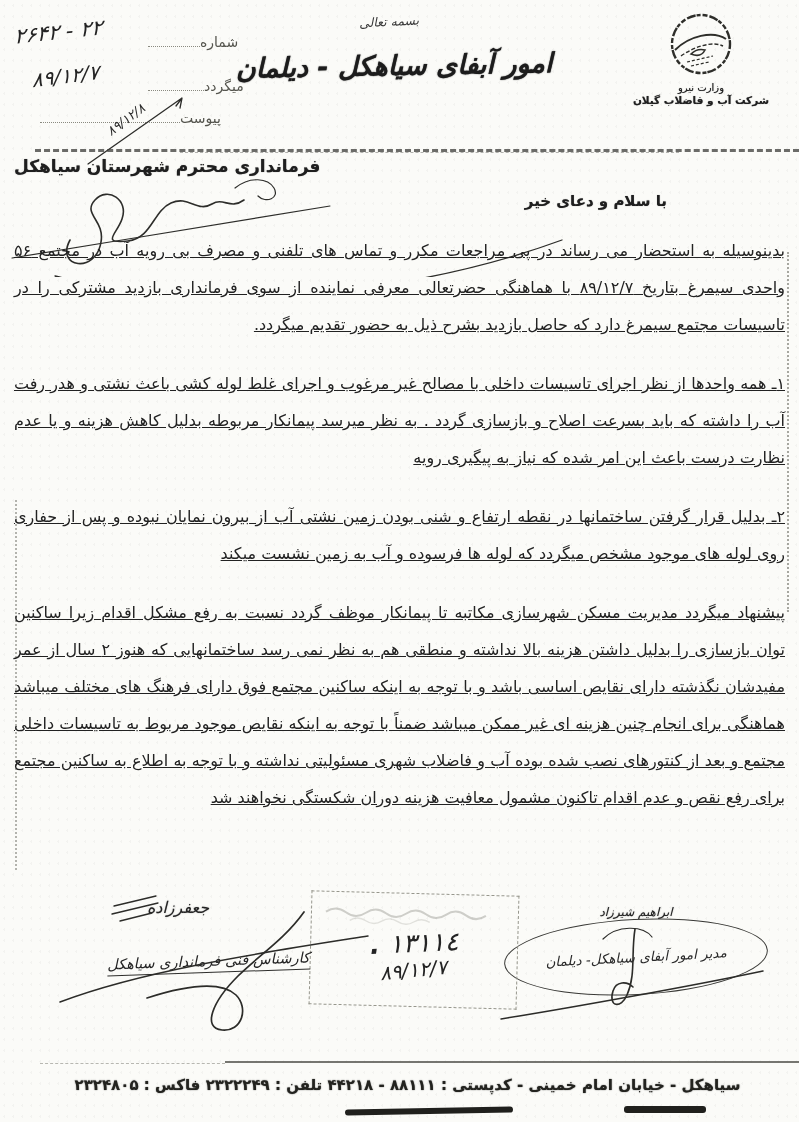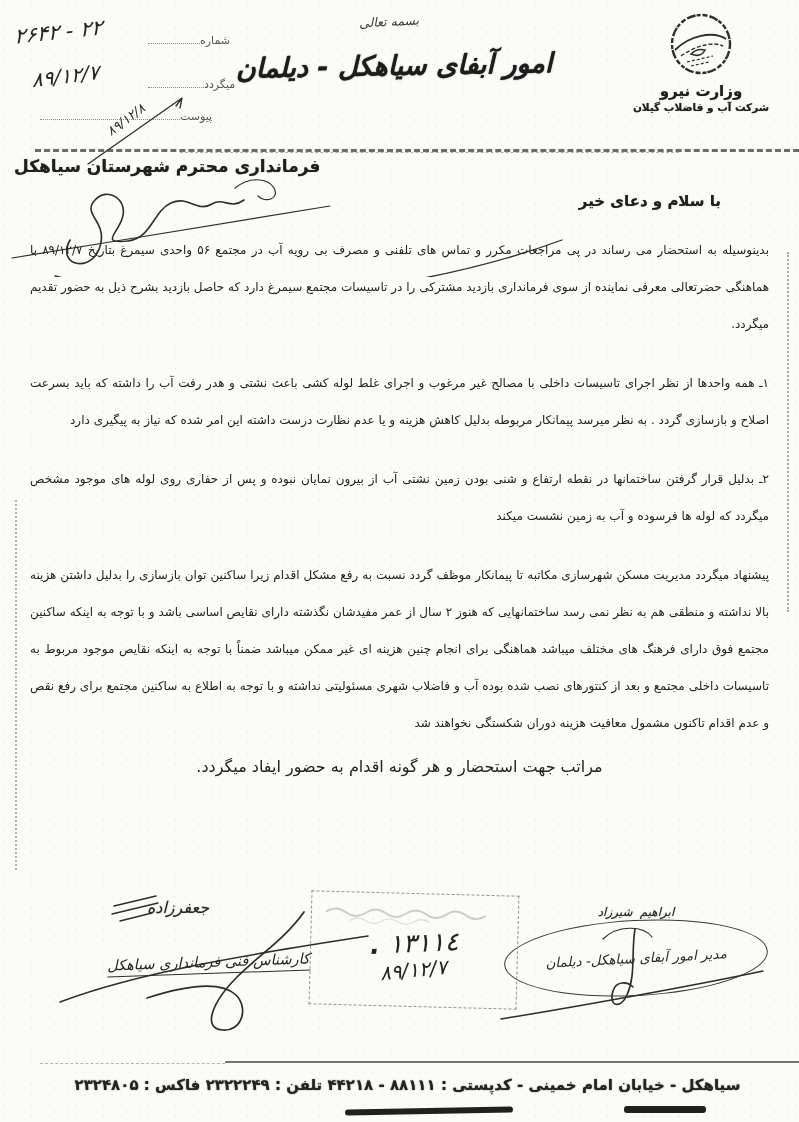--- a/index.html
+++ b/index.html
@@ -9,42 +9,42 @@
     margin:0 auto;
     background:#fbfbf8;
     background-image:radial-gradient(rgba(40,40,40,0.035) 1px, transparent 1px);
     background-size:9px 11px;
     overflow:hidden;
     font-family:"DejaVu Sans",sans-serif;
     color:#1f1f1f;
     direction:rtl;
   }
   .fuzzy{text-shadow:0 0 0.8px rgba(25,25,25,.65);}
-  .soft {text-shadow:0 0 1.2px rgba(60,60,60,.5);font-family:Liberation Mono, monospace; }
+  .soft {text-shadow:0 0 1.2px rgba(60,60,60,.5); }
 
   
   .logo-block{position:absolute;top:8px;right:18px;width:160px;text-align:center;}
   .emblem{display:block;margin:0 auto 2px;}
-  .logo-cap1{font-size:15px;font-weight:bold;letter-spacing:1px;}
+  .logo-cap1{font-size:10px;font-weight:normal;letter-spacing:1px;}
   .logo-cap2{font-size:10.5px;font-weight:bold;margin-top:1px;}
 
   .bismillah{
     position:absolute;top:14px;right:330px;width:160px;text-align:center;
     font-size:12.5px;font-style:italic;color:#3a3a3a;transform:rotate(-3deg);
   }
   .org-title{
     position:absolute;top:50px;right:195px;width:420px;text-align:center;
     font-size:27px;font-weight:bold;font-style:italic;color:#1c1c1c;
     text-shadow:0 0 1.2px rgba(10,10,10,.8);
     transform:rotate(-1deg);
   }
 
   .ref-block{position:absolute;top:12px;left:8px;width:240px;font-size:10px;color:#4c4c48;}
   .ref-row{position:absolute;white-space:nowrap;}
-  .plabel{font-size:11px;color:#55554e;}
+  .plabel{font-size:14px;color:#55554e;}
   .leader{display:inline-block;vertical-align:baseline;border-bottom:1.5px dotted #8a8a80;height:8px;}
   .hand{font-style:italic;color:#242424;}
   .hv-number{position:absolute;top:8px;left:6px;font-size:21px;transform:rotate(-6deg) skewX(-6deg);letter-spacing:2px;}
   .hv-date{position:absolute;top:52px;left:24px;font-size:20px;transform:rotate(-7deg) skewX(-6deg);letter-spacing:3px;}
   .lab-number{top:22px;left:140px;}
   .lab-date{top:66px;left:140px;}
   .lab-attach{top:98px;left:32px;}
 
   
   .received-note{
@@ -55,26 +55,27 @@
   .referral-svg{position:absolute;top:92px;left:0px;}
 
   
   .scan-rule{position:absolute;top:149px;left:35px;right:0;border-top:3px dashed #3c3c38;opacity:.75;}
   .scan-rule2{position:absolute;top:152px;left:180px;right:120px;border-top:1px dashed #6a6a64;opacity:.5;}
 
   
   .letter-body{position:absolute;top:156px;right:14px;left:14px;}
   .recipient{padding-left:0;padding-right:0;text-align:left;margin:0 127px 0 0;
     font-size:17px;font-weight:bold;}
-  .salutation{margin:16px 64px 0 0;font-size:15px;font-weight:bold;}
+  .salutation{margin:16px 118px 0 0;font-size:15px;font-weight:bold;}
   .para{
-    margin:22px 16px 0;
-    font-size:12px;line-height:37px;
+    margin:22px 0 0;
+    font-size:16px;line-height:37px;
     text-align:justify;text-justify:inter-word;
     color:#222;
+    text-decoration:underline;
   }
   .closing{margin-top:6px;text-align:center;font-size:16px;line-height:37px;color:#222;}
 
   
   .sig-right{position:absolute;top:905px;right:18px;width:290px;text-align:center;}
   .sig-right .name{font-size:12px;margin-bottom:0;}
   .oval-stamp{
     position:relative;margin:0 auto;width:262px;height:74px;
     border:1.7px solid #3b3b38;border-radius:50%;
     transform:rotate(-3deg);
@@ -158,24 +159,23 @@
 
   <div class="scan-rule"></div>
   <div class="scan-rule2"></div>
   <div class="edge-right"></div>
   <div class="edge-left"></div>
 
   <div class="letter-body">
     <div class="recipient fuzzy">فرمانداری محترم شهرستان سیاهکل</div>
     <div class="salutation fuzzy">با سلام و دعای خیر</div>
     <p class="para">بدینوسیله به استحضار می رساند در پی مراجعات مکرر و تماس های تلفنی و مصرف بی رویه آب در مجتمع ۵۶ واحدی سیمرغ بتاریخ ۸۹/۱۲/۷ با هماهنگی حضرتعالی معرفی نماینده از سوی فرمانداری بازدید مشترکی را در تاسیسات مجتمع سیمرغ دارد که حاصل بازدید بشرح ذیل به حضور تقدیم میگردد.</p>
-    <p class="para">۱ـ همه واحدها از نظر اجرای تاسیسات داخلی با مصالح غیر مرغوب و اجرای غلط لوله کشی باعث نشتی و هدر رفت آب را داشته که باید بسرعت اصلاح و بازسازی گردد . به نظر میرسد پیمانکار مربوطه بدلیل کاهش هزینه و یا عدم نظارت درست داشته این امر شده که نیاز به پیگیری دارد</p>
+    <p class="para">۱ـ همه واحدها از نظر اجرای تاسیسات داخلی با مصالح غیر مرغوب و اجرای غلط لوله کشی باعث نشتی و هدر رفت آب را داشته که باید بسرعت اصلاح و بازسازی گردد . به نظر میرسد پیمانکار مربوطه بدلیل کاهش هزینه و یا عدم نظارت درست باعث این امر شده که نیاز به پیگیری رویه</p>
     <p class="para">۲ـ بدلیل قرار گرفتن ساختمانها در نقطه ارتفاع و شنی بودن زمین نشتی آب از بیرون نمایان نبوده و پس از حفاری روی لوله های موجود مشخص میگردد که لوله ها فرسوده و آب به زمین نشست میکند</p>
     <p class="para">پیشنهاد میگردد مدیریت مسکن شهرسازی مکاتبه تا پیمانکار موظف گردد نسبت به رفع مشکل اقدام زیرا ساکنین توان بازسازی را بدلیل داشتن هزینه بالا نداشته و منطقی هم به نظر نمی رسد ساختمانهایی که هنوز ۲ سال از عمر مفیدشان نگذشته دارای نقایص اساسی باشد و با توجه به اینکه ساکنین مجتمع فوق دارای فرهنگ های مختلف میباشد هماهنگی برای انجام چنین هزینه ای غیر ممکن میباشد ضمناً با توجه به اینکه نقایص موجود مربوط به تاسیسات داخلی مجتمع و بعد از کنتورهای نصب شده بوده آب و فاضلاب شهری مسئولیتی نداشته و با توجه به اطلاع به ساکنین مجتمع برای رفع نقص و عدم اقدام تاکنون مشمول معافیت هزینه دوران شکستگی نخواهند شد</p>
-    <p class="closing">مراتب جهت استحضار و هر گونه اقدام به حضور ایفاد میگردد.</p>
   </div>
 
   <div class="sig-right">
     <div class="name hand soft">ابراهیم شیرزاد</div>
     <div class="oval-stamp">
       <span class="role hand">مدیر امور آبفای سیاهکل- دیلمان</span>
     </div>
     <svg width="290" height="110" viewBox="0 0 290 110">
       <g fill="none" stroke="#2c2c29" stroke-width="1.6" stroke-linecap="round">
         <path d="M150,6 C146,30 151,52 142,72 C136,86 123,84 128,68 C131,58 142,58 148,64"></path>

